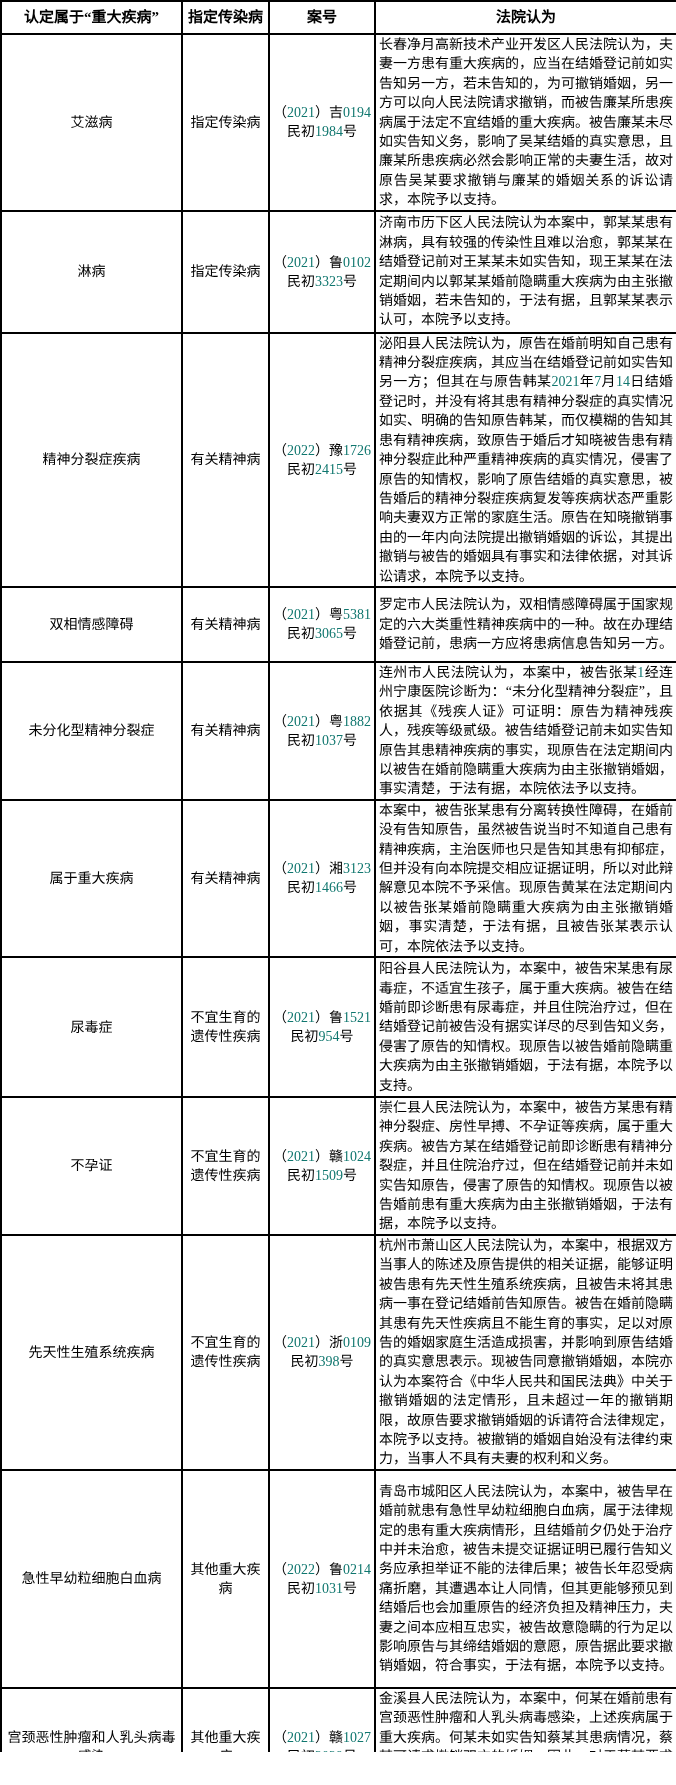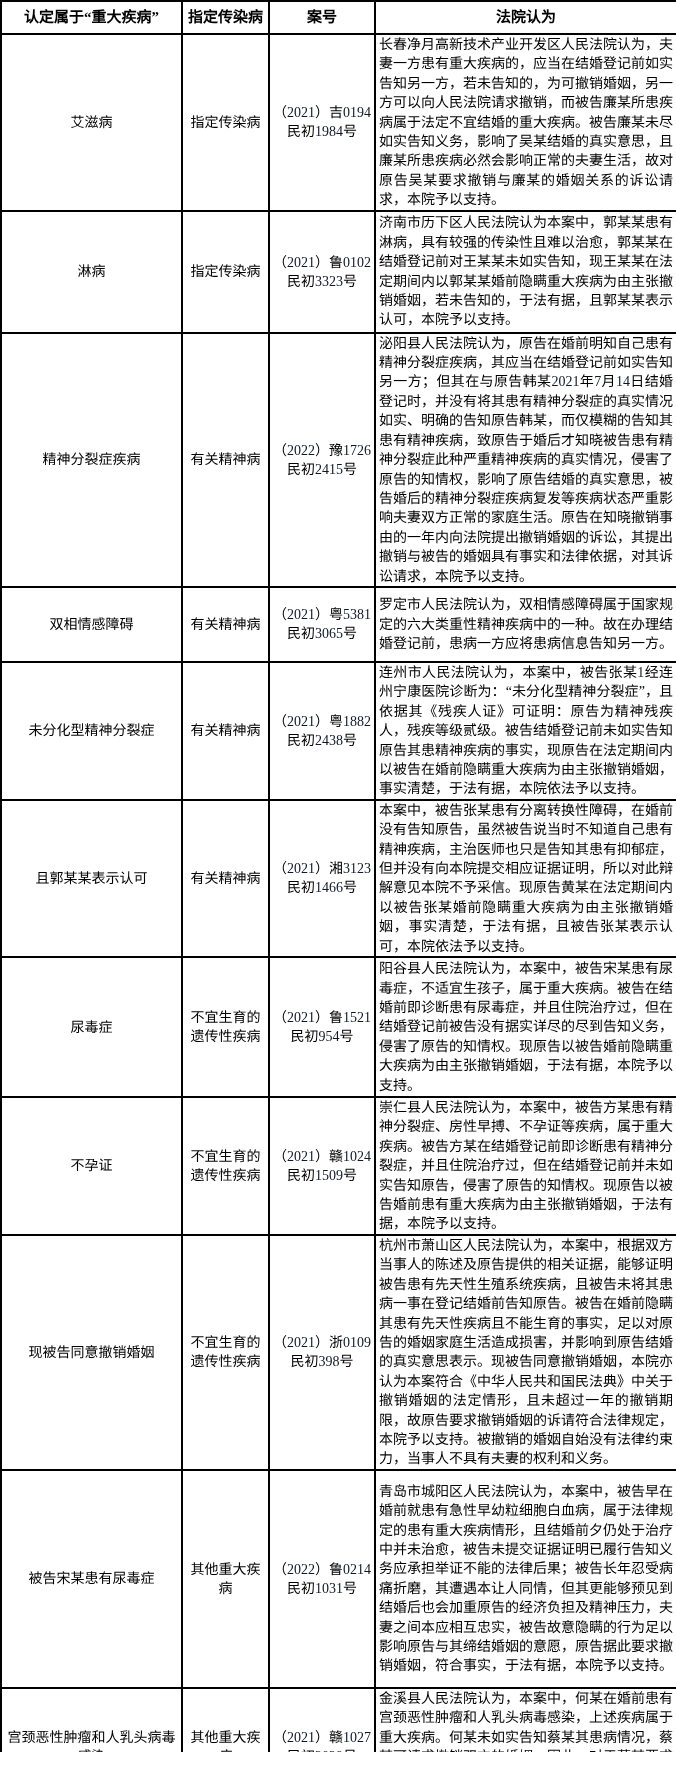--- a/index.html
+++ b/index.html
@@ -44,21 +44,21 @@
   }
   td.c1,td.c2,td.c3{
     text-align:center;
     padding:0 2px;
     line-height:19px;
   }
   td.c4{
     text-align:justify;
     padding:0 3px;
   }
-  .num{color:#0f172a}
+  .num{color:#0f766e}
 </style>
 </head>
 <body>
 
 <div id="doc">
   <table>
     <colgroup>
         <col class="c1">
         <col class="c2">
         <col class="c3">
@@ -93,49 +93,49 @@
   </tr>
         <tr style="height: 75px;">
     <td class="c1">双相情感障碍</td>
     <td class="c2">有关精神病</td>
     <td class="c3">（<span class="num">2021</span>）粤<span class="num">5381</span>民初<span class="num">3065</span>号</td>
     <td class="c4">罗定市人民法院认为，双相情感障碍属于国家规定的六大类重性精神疾病中的一种。故在办理结婚登记前，患病一方应将患病信息告知另一方。</td>
   </tr>
         <tr style="height: 134px;">
     <td class="c1">未分化型精神分裂症</td>
     <td class="c2">有关精神病</td>
-    <td class="c3">（<span class="num">2021</span>）粤<span class="num">1882</span>民初<span class="num">2438</span>号</td>
+    <td class="c3">（<span class="num">2021</span>）粤<span class="num">1882</span>民初<span class="num">1037</span>号</td>
     <td class="c4">连州市人民法院认为，本案中，被告张某<span class="num">1</span>经连州宁康医院诊断为：“未分化型精神分裂症”，且依据其《残疾人证》可证明：原告为精神残疾人，残疾等级贰级。被告结婚登记前未如实告知原告其患精神疾病的事实，现原告在法定期间内以被告在婚前隐瞒重大疾病为由主张撤销婚姻，事实清楚，于法有据，本院依法予以支持。</td>
   </tr>
         <tr style="height: 151px;">
-    <td class="c1">且郭某某表示认可</td>
+    <td class="c1">属于重大疾病</td>
     <td class="c2">有关精神病</td>
     <td class="c3">（<span class="num">2021</span>）湘<span class="num">3123</span>民初<span class="num">1466</span>号</td>
     <td class="c4">本案中，被告张某患有分离转换性障碍，在婚前没有告知原告，虽然被告说当时不知道自己患有精神疾病，主治医师也只是告知其患有抑郁症，但并没有向本院提交相应证据证明，所以对此辩解意见本院不予采信。现原告黄某在法定期间内以被告张某婚前隐瞒重大疾病为由主张撤销婚姻，事实清楚，于法有据，且被告张某表示认可，本院依法予以支持。</td>
   </tr>
         <tr style="height: 140px;">
     <td class="c1">尿毒症</td>
     <td class="c2">不宜生育的遗传性疾病</td>
     <td class="c3">（<span class="num">2021</span>）鲁<span class="num">1521</span>民初<span class="num">954</span>号</td>
     <td class="c4">阳谷县人民法院认为，本案中，被告宋某患有尿毒症，不适宜生孩子，属于重大疾病。被告在结婚前即诊断患有尿毒症，并且住院治疗过，但在结婚登记前被告没有据实详尽的尽到告知义务，侵害了原告的知情权。现原告以被告婚前隐瞒重大疾病为由主张撤销婚姻，于法有据，本院予以支持。</td>
   </tr>
         <tr style="height: 137px;">
     <td class="c1">不孕证</td>
     <td class="c2">不宜生育的遗传性疾病</td>
     <td class="c3">（<span class="num">2021</span>）赣<span class="num">1024</span>民初<span class="num">1509</span>号</td>
     <td class="c4">崇仁县人民法院认为，本案中，被告方某患有精神分裂症、房性早搏、不孕证等疾病，属于重大疾病。被告方某在结婚登记前即诊断患有精神分裂症，并且住院治疗过，但在结婚登记前并未如实告知原告，侵害了原告的知情权。现原告以被告婚前患有重大疾病为由主张撤销婚姻，于法有据，本院予以支持。</td>
   </tr>
         <tr style="height: 234px;">
-    <td class="c1">现被告同意撤销婚姻</td>
+    <td class="c1">先天性生殖系统疾病</td>
     <td class="c2">不宜生育的遗传性疾病</td>
     <td class="c3">（<span class="num">2021</span>）浙<span class="num">0109</span>民初<span class="num">398</span>号</td>
     <td class="c4">杭州市萧山区人民法院认为，本案中，根据双方当事人的陈述及原告提供的相关证据，能够证明被告患有先天性生殖系统疾病，且被告未将其患病一事在登记结婚前告知原告。被告在婚前隐瞒其患有先天性疾病且不能生育的事实，足以对原告的婚姻家庭生活造成损害，并影响到原告结婚的真实意思表示。现被告同意撤销婚姻，本院亦认为本案符合《中华人民共和国民法典》中关于撤销婚姻的法定情形，且未超过一年的撤销期限，故原告要求撤销婚姻的诉请符合法律规定，本院予以支持。被撤销的婚姻自始没有法律约束力，当事人不具有夫妻的权利和义务。</td>
   </tr>
         <tr style="height: 218px;">
-    <td class="c1">被告宋某患有尿毒症</td>
+    <td class="c1">急性早幼粒细胞白血病</td>
     <td class="c2">其他重大疾病</td>
     <td class="c3">（<span class="num">2022</span>）鲁<span class="num">0214</span>民初<span class="num">1031</span>号</td>
     <td class="c4">青岛市城阳区人民法院认为，本案中，被告早在婚前就患有急性早幼粒细胞白血病，属于法律规定的患有重大疾病情形，且结婚前夕仍处于治疗中并未治愈，被告未提交证据证明已履行告知义务应承担举证不能的法律后果；被告长年忍受病痛折磨，其遭遇本让人同情，但其更能够预见到结婚后也会加重原告的经济负担及精神压力，夫妻之间本应相互忠实，被告故意隐瞒的行为足以影响原告与其缔结婚姻的意愿，原告据此要求撤销婚姻，符合事实，于法有据，本院予以支持。</td>
   </tr>
         <tr style="height: 113px;">
     <td class="c1">宫颈恶性肿瘤和人乳头病毒感染</td>
     <td class="c2">其他重大疾病</td>
     <td class="c3">（<span class="num">2021</span>）赣<span class="num">1027</span>民初<span class="num">2029</span>号</td>
     <td class="c4">金溪县人民法院认为，本案中，何某在婚前患有宫颈恶性肿瘤和人乳头病毒感染，上述疾病属于重大疾病。何某未如实告知蔡某其患病情况，蔡某可请求撤销双方的婚姻。因此，对于蔡某要求撤销与何某之间婚姻关系的诉讼请求，本院予以支持。</td>
   </tr>

